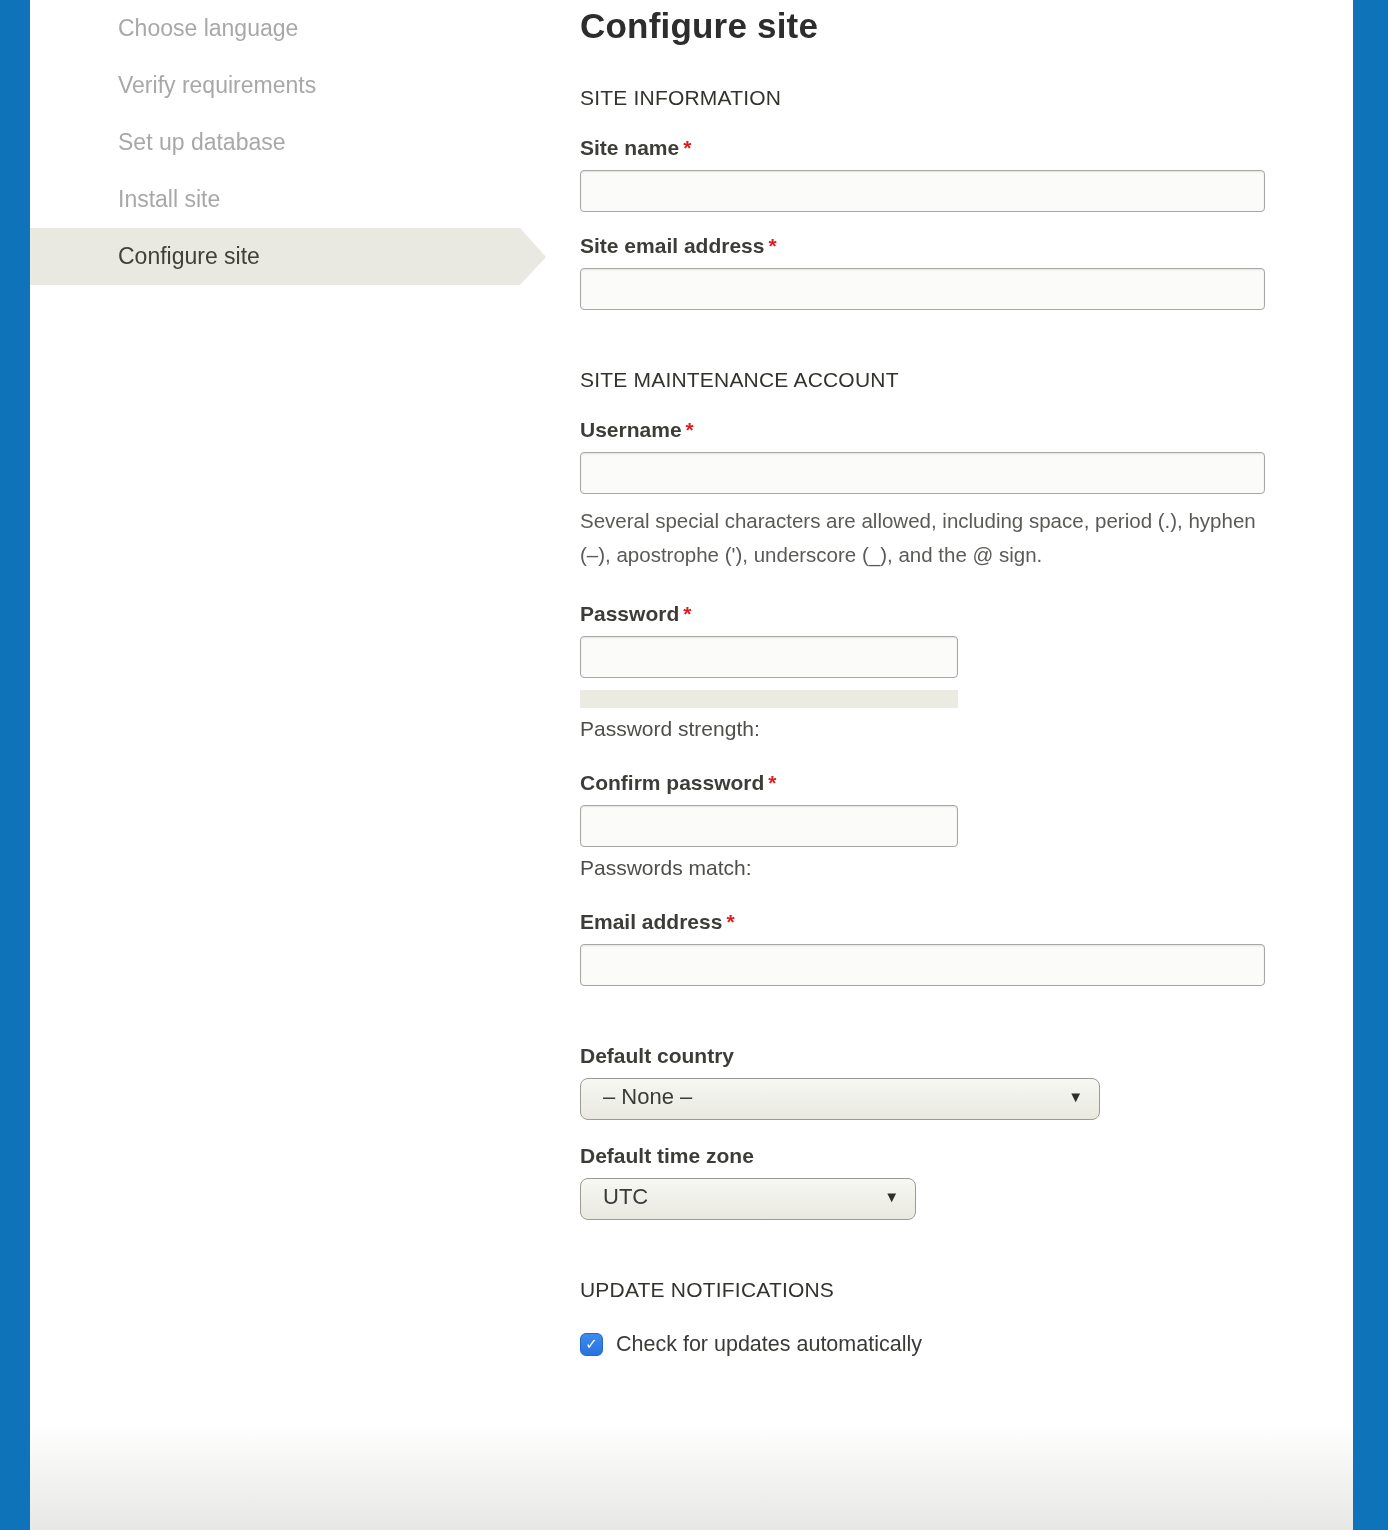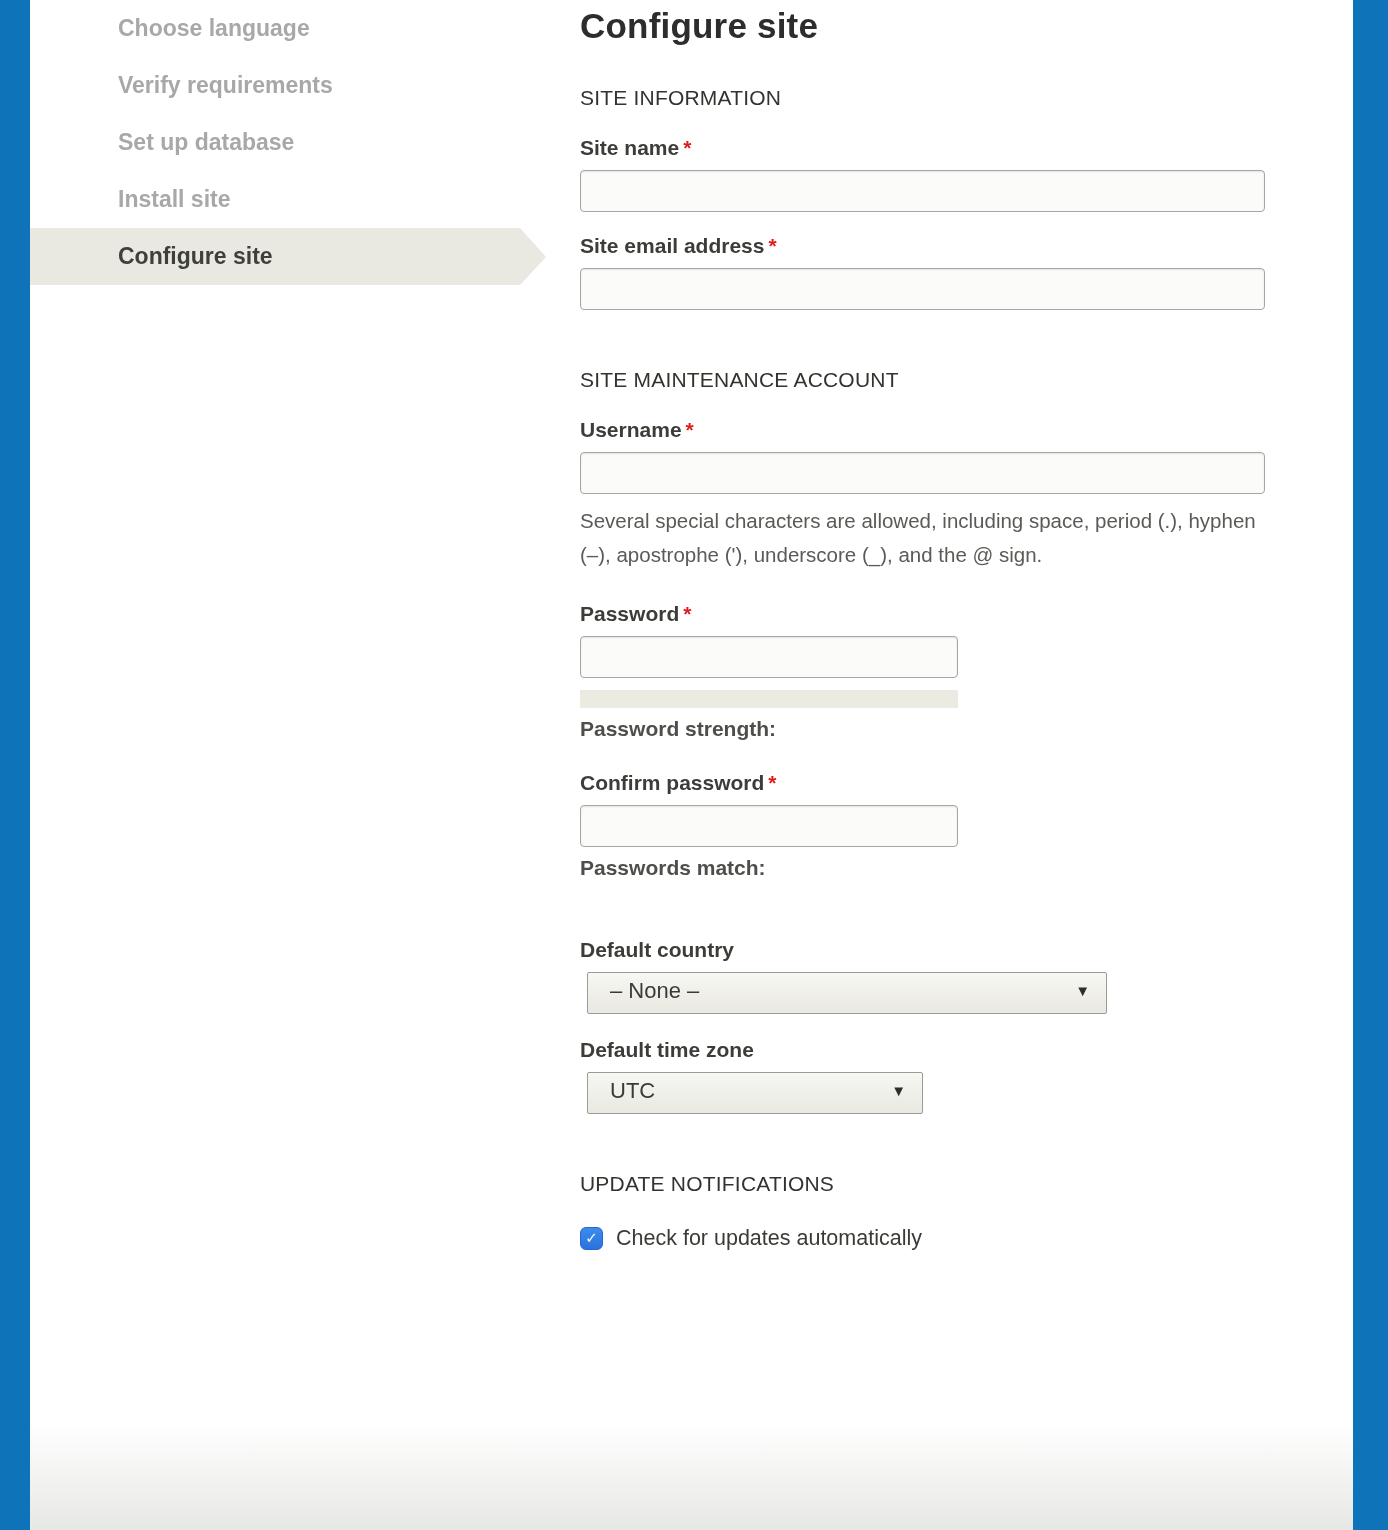--- a/index.html
+++ b/index.html
@@ -33,21 +33,20 @@
   }
   .step {
     height: 57px;
     display: flex;
     align-items: center;
     padding-left: 88px;
     font-size: 23px;
     color: #a8a8a8;
     position: relative;
     cursor: default;
-    font-weight: bold;
   }
   .step.active {
     background: #e9e9e2;
     color: #3f3f3b;
   }
   .step.active::after {
     content: "";
     position: absolute;
     right: -26px;
     top: 0;
@@ -115,37 +114,35 @@
   .strength-bar {
     width: 378px;
     height: 18px;
     background: #ebebe2;
     margin-top: 12px;
   }
   .inline-note {
     font-size: 21px;
     color: #4e4e4a;
     margin-top: 9px;
-    font-weight: bold;
   }
   .subfield { margin-top: 30px; }
   
   .select {
     height: 42px;
     display: flex;
     align-items: center;
     justify-content: space-between;
     padding: 0 16px 4px 22px;
     background: linear-gradient(to bottom, #f7f7f3 0%, #e9e9e1 100%);
     border: 1px solid #9a9a96;
-    border-radius: 2px;
+    border-radius: 8px;
     font-size: 22px;
     color: #3a3a36;
     cursor: pointer;
-    margin-left: 7px;
   }
   .select.country { width: 520px; }
   .select.timezone { width: 336px; }
   .select .caret {
     font-size: 15px;
     color: #2e2e2a;
     margin-left: 20px;
   }
   
   .checkbox-row {
@@ -240,20 +237,26 @@
         </div>
 
         <div class="field subfield">
           <label class="field-label">
             <span>Confirm password</span><span class="required-marker">*</span>
           </label>
           <input class="text-input narrow" type="password" value="" style="">
           <div class="inline-note">Passwords match:</div>
         </div>
 
+        <div class="field subfield">
+          <label class="field-label">
+            <span>Email address</span><span class="required-marker">*</span>
+          </label>
+          <input class="text-input" type="text" value="" style="">
+        </div>
       </div>
 
       <div class="section">
 
         <div class="field">
           <label class="field-label">Default country</label>
           <div class="select country">
             <span>– None –</span>
             <span class="caret">▼</span>
           </div>

